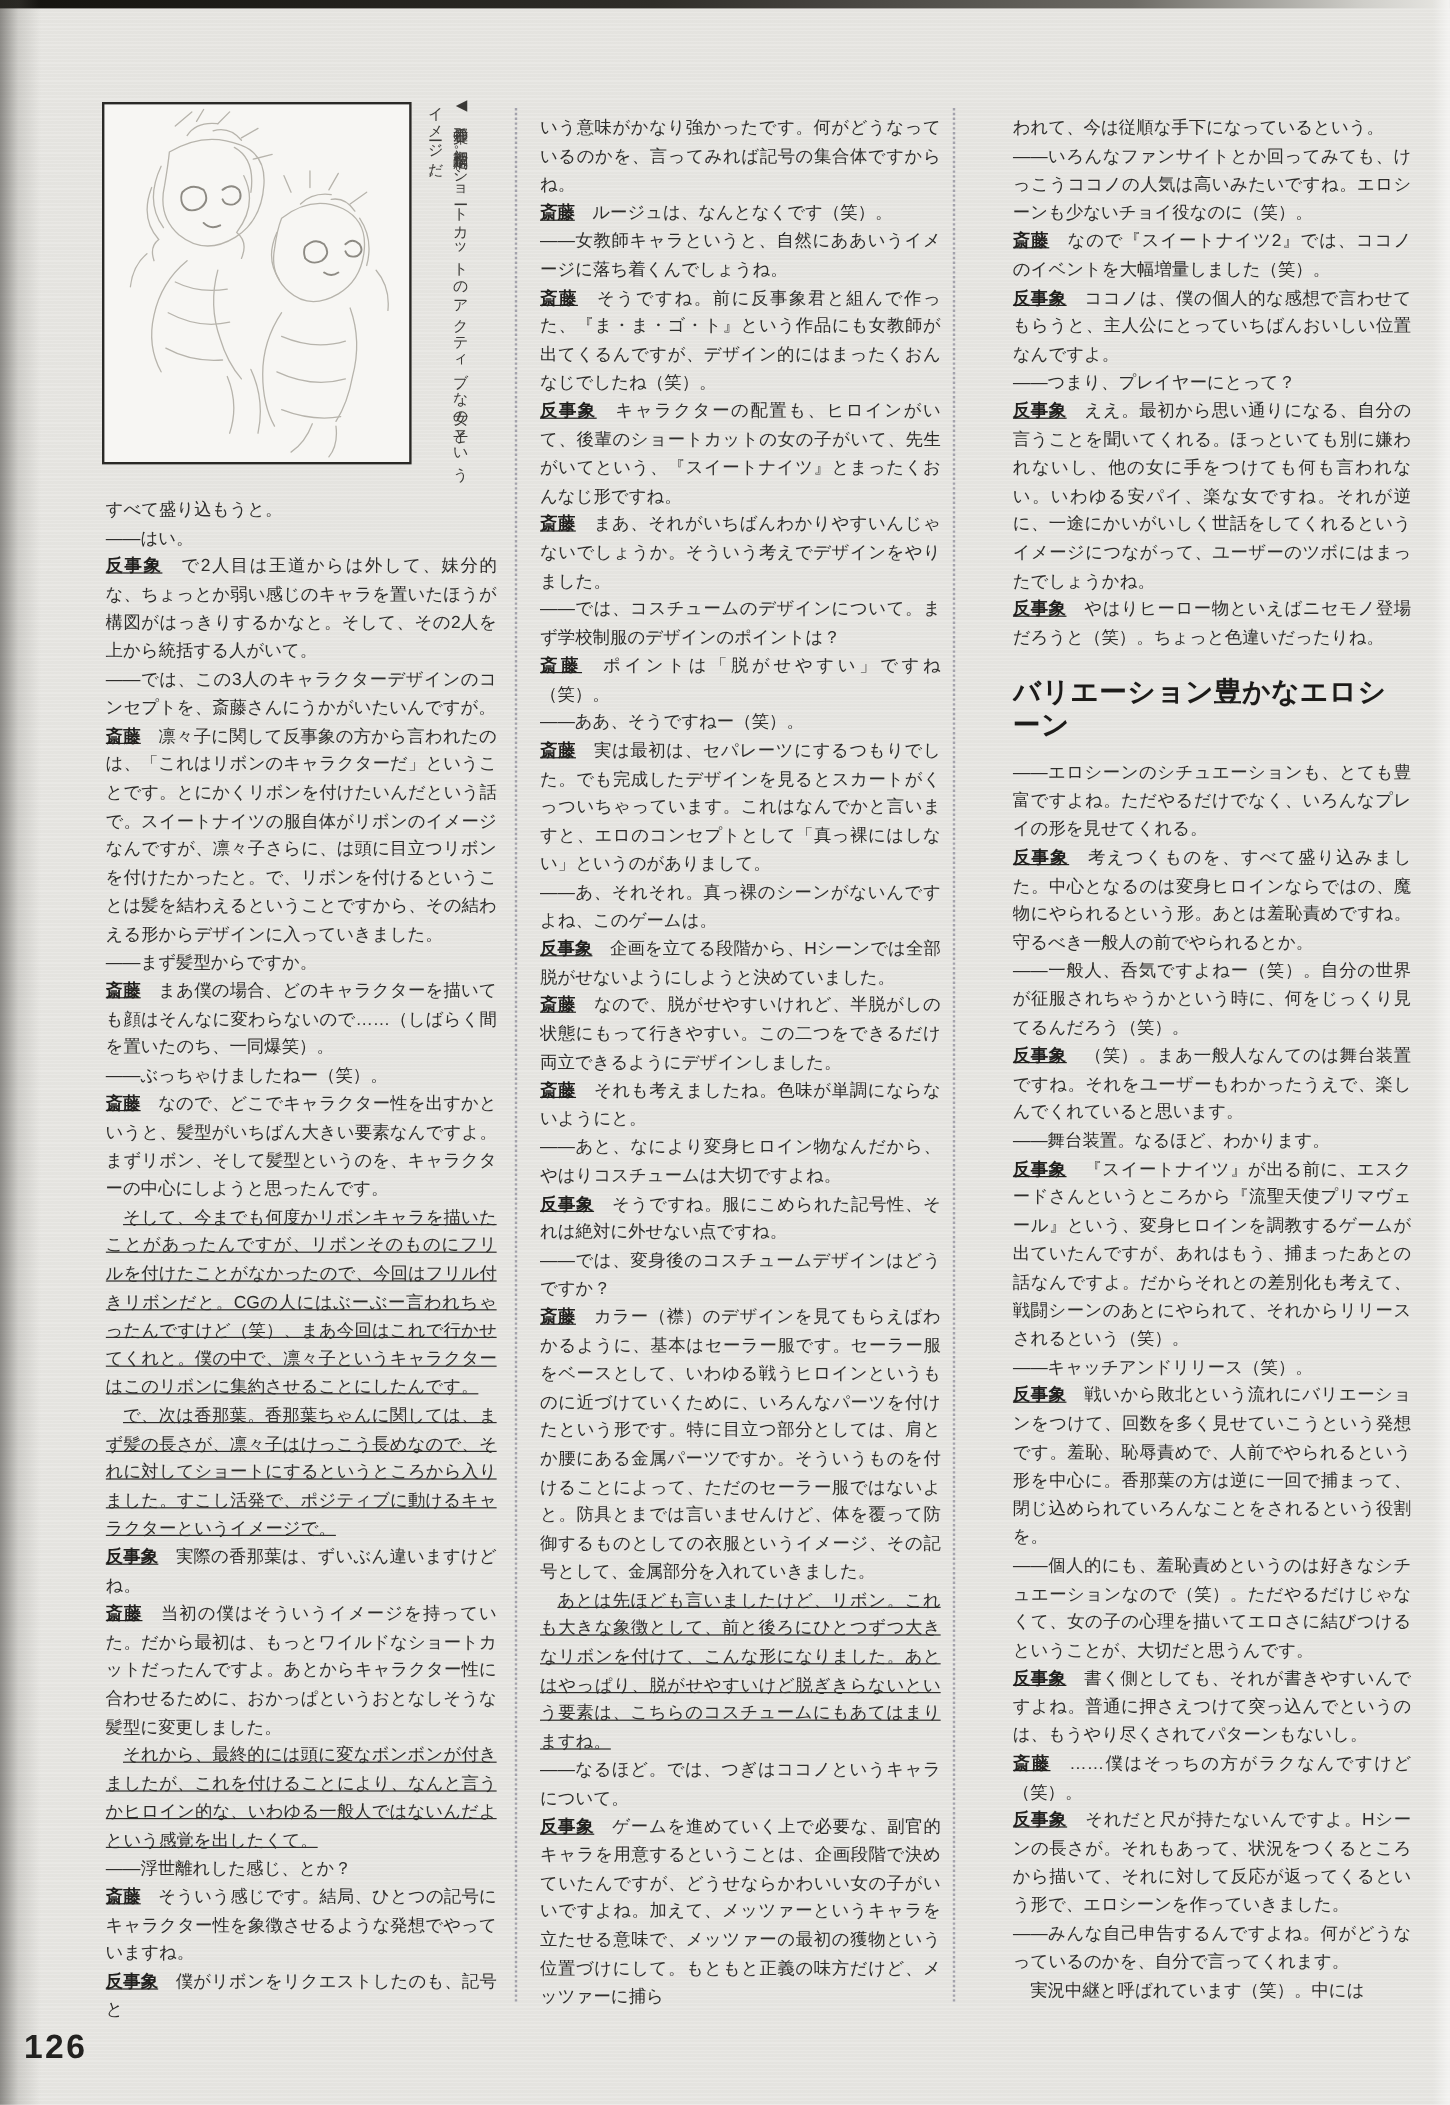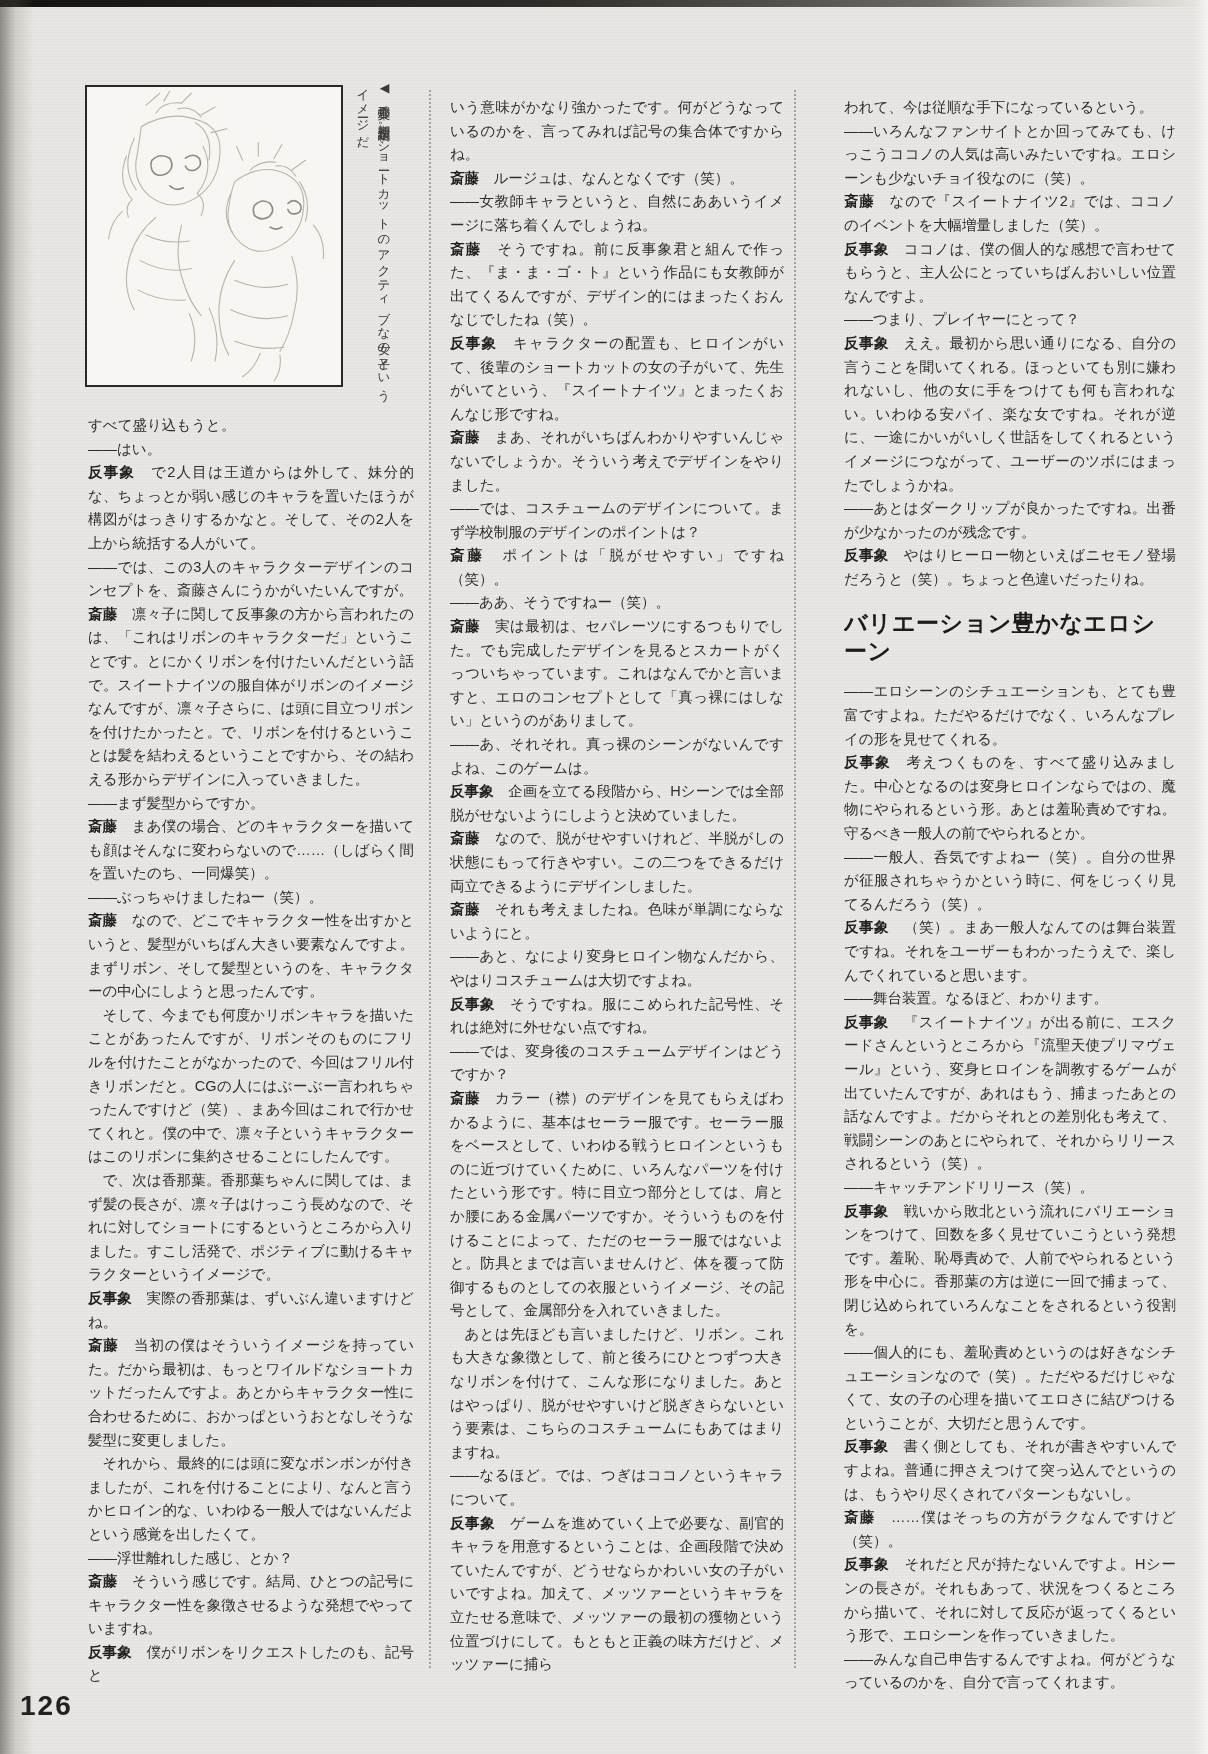--- a/index.html
+++ b/index.html
@@ -40,22 +40,22 @@
   .divider{
     position:absolute;top:90px;height:1578px;width:0;
     border-left:2px dotted #a2a1ab;
   }
   .col{
     position:absolute;color:#2e2d2b;overflow:hidden;
     font-size:14.5px;line-height:23.6px;
     text-align:justify;text-justify:inter-ideograph;
   }
   .col p{margin:0;}
-  .col p.cont{text-indent:1em;}
-  .col b{font-weight:bold;color:#201f1d;}
+  .col p.cont{text-indent:1em;text-decoration:underline;}
+  .col b{font-weight:bold;color:#201f1d;text-decoration:underline;}
   #col-0{left:88px; top:414px;width:326px;height:1290px;}
   #col-1{left:450px;top:96px; width:334px;height:1600px;}
   #col-2{left:808px;top:96px; width:332px;height:1600px;margin-left:36px;}
   .sec-heading{
     margin:18px 0 15px 0;
     font-size:23px;line-height:28px;font-weight:bold;color:#1c1b19;
     letter-spacing:.5px;text-align:left;
   }
   .page-num{
     position:absolute;left:20px;top:1690px;
@@ -144,21 +144,20 @@
       <p class="para plain">――なるほど。では、つぎはココノというキャラについて。</p>
       <p class="para a"><b>反事象</b>　ゲームを進めていく上で必要な、副官的キャラを用意するということは、企画段階で決めていたんですが、どうせならかわいい女の子がいいですよね。加えて、メッツァーというキャラを立たせる意味で、メッツァーの最初の獲物という位置づけにして。もともと正義の味方だけど、メッツァーに捕ら</p>
     </div>
   <div class="col" id="col-2">
       <p class="para plain">われて、今は従順な手下になっているという。</p>
       <p class="para plain">――いろんなファンサイトとか回ってみても、けっこうココノの人気は高いみたいですね。エロシーンも少ないチョイ役なのに（笑）。</p>
       <p class="para a"><b>斎藤</b>　なので『スイートナイツ2』では、ココノのイベントを大幅増量しました（笑）。</p>
       <p class="para a"><b>反事象</b>　ココノは、僕の個人的な感想で言わせてもらうと、主人公にとっていちばんおいしい位置なんですよ。</p>
       <p class="para plain">――つまり、プレイヤーにとって？</p>
       <p class="para a"><b>反事象</b>　ええ。最初から思い通りになる、自分の言うことを聞いてくれる。ほっといても別に嫌われないし、他の女に手をつけても何も言われない。いわゆる安パイ、楽な女ですね。それが逆に、一途にかいがいしく世話をしてくれるというイメージにつながって、ユーザーのツボにはまったでしょうかね。</p>
-      <p class="para plain">――あとはダークリップが良かったですね。出番が少なかったのが残念です。</p>
       <p class="para a"><b>反事象</b>　やはりヒーロー物といえばニセモノ登場だろうと（笑）。ちょっと色違いだったりね。</p>
       <h3 class="sec-heading">バリエーション豊かなエロシーン</h3>
       <p class="para plain">――エロシーンのシチュエーションも、とても豊富ですよね。ただやるだけでなく、いろんなプレイの形を見せてくれる。</p>
       <p class="para a"><b>反事象</b>　考えつくものを、すべて盛り込みました。中心となるのは変身ヒロインならではの、魔物にやられるという形。あとは羞恥責めですね。守るべき一般人の前でやられるとか。</p>
       <p class="para plain">――一般人、呑気ですよねー（笑）。自分の世界が征服されちゃうかという時に、何をじっくり見てるんだろう（笑）。</p>
       <p class="para a"><b>反事象</b>　（笑）。まあ一般人なんてのは舞台装置ですね。それをユーザーもわかったうえで、楽しんでくれていると思います。</p>
       <p class="para plain">――舞台装置。なるほど、わかります。</p>
       <p class="para a"><b>反事象</b>　『スイートナイツ』が出る前に、エスクードさんというところから『流聖天使プリマヴェール』という、変身ヒロインを調教するゲームが出ていたんですが、あれはもう、捕まったあとの話なんですよ。だからそれとの差別化も考えて、戦闘シーンのあとにやられて、それからリリースされるという（笑）。</p>
       <p class="para plain">――キャッチアンドリリース（笑）。</p>
       <p class="para a"><b>反事象</b>　戦いから敗北という流れにバリエーションをつけて、回数を多く見せていこうという発想です。羞恥、恥辱責めで、人前でやられるという形を中心に。香那葉の方は逆に一回で捕まって、閉じ込められていろんなことをされるという役割を。</p>

